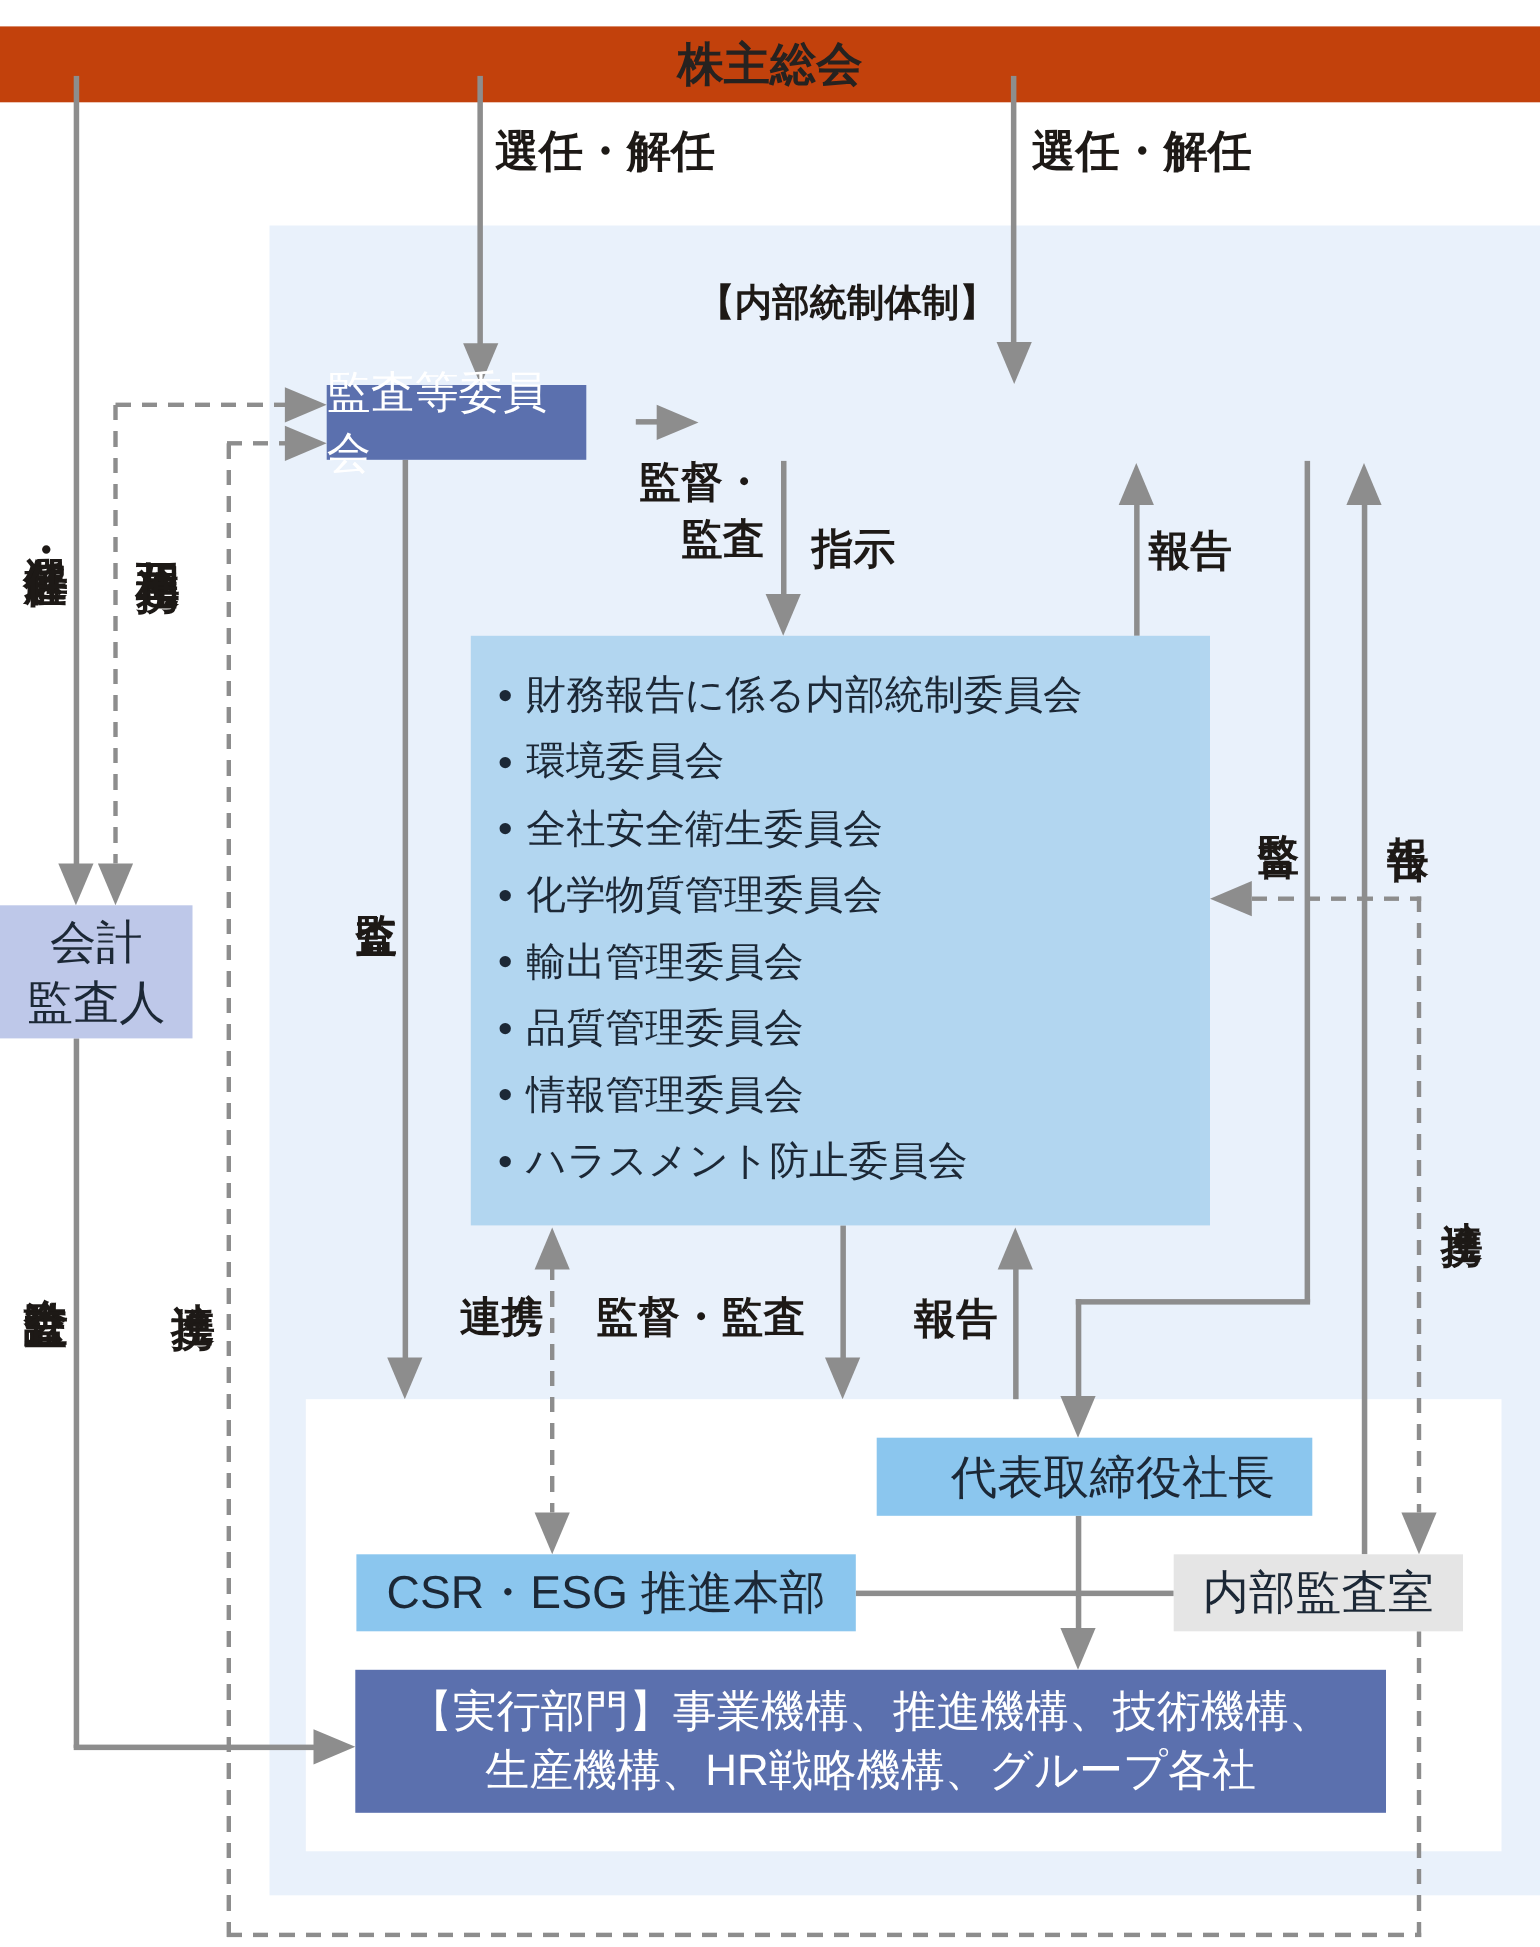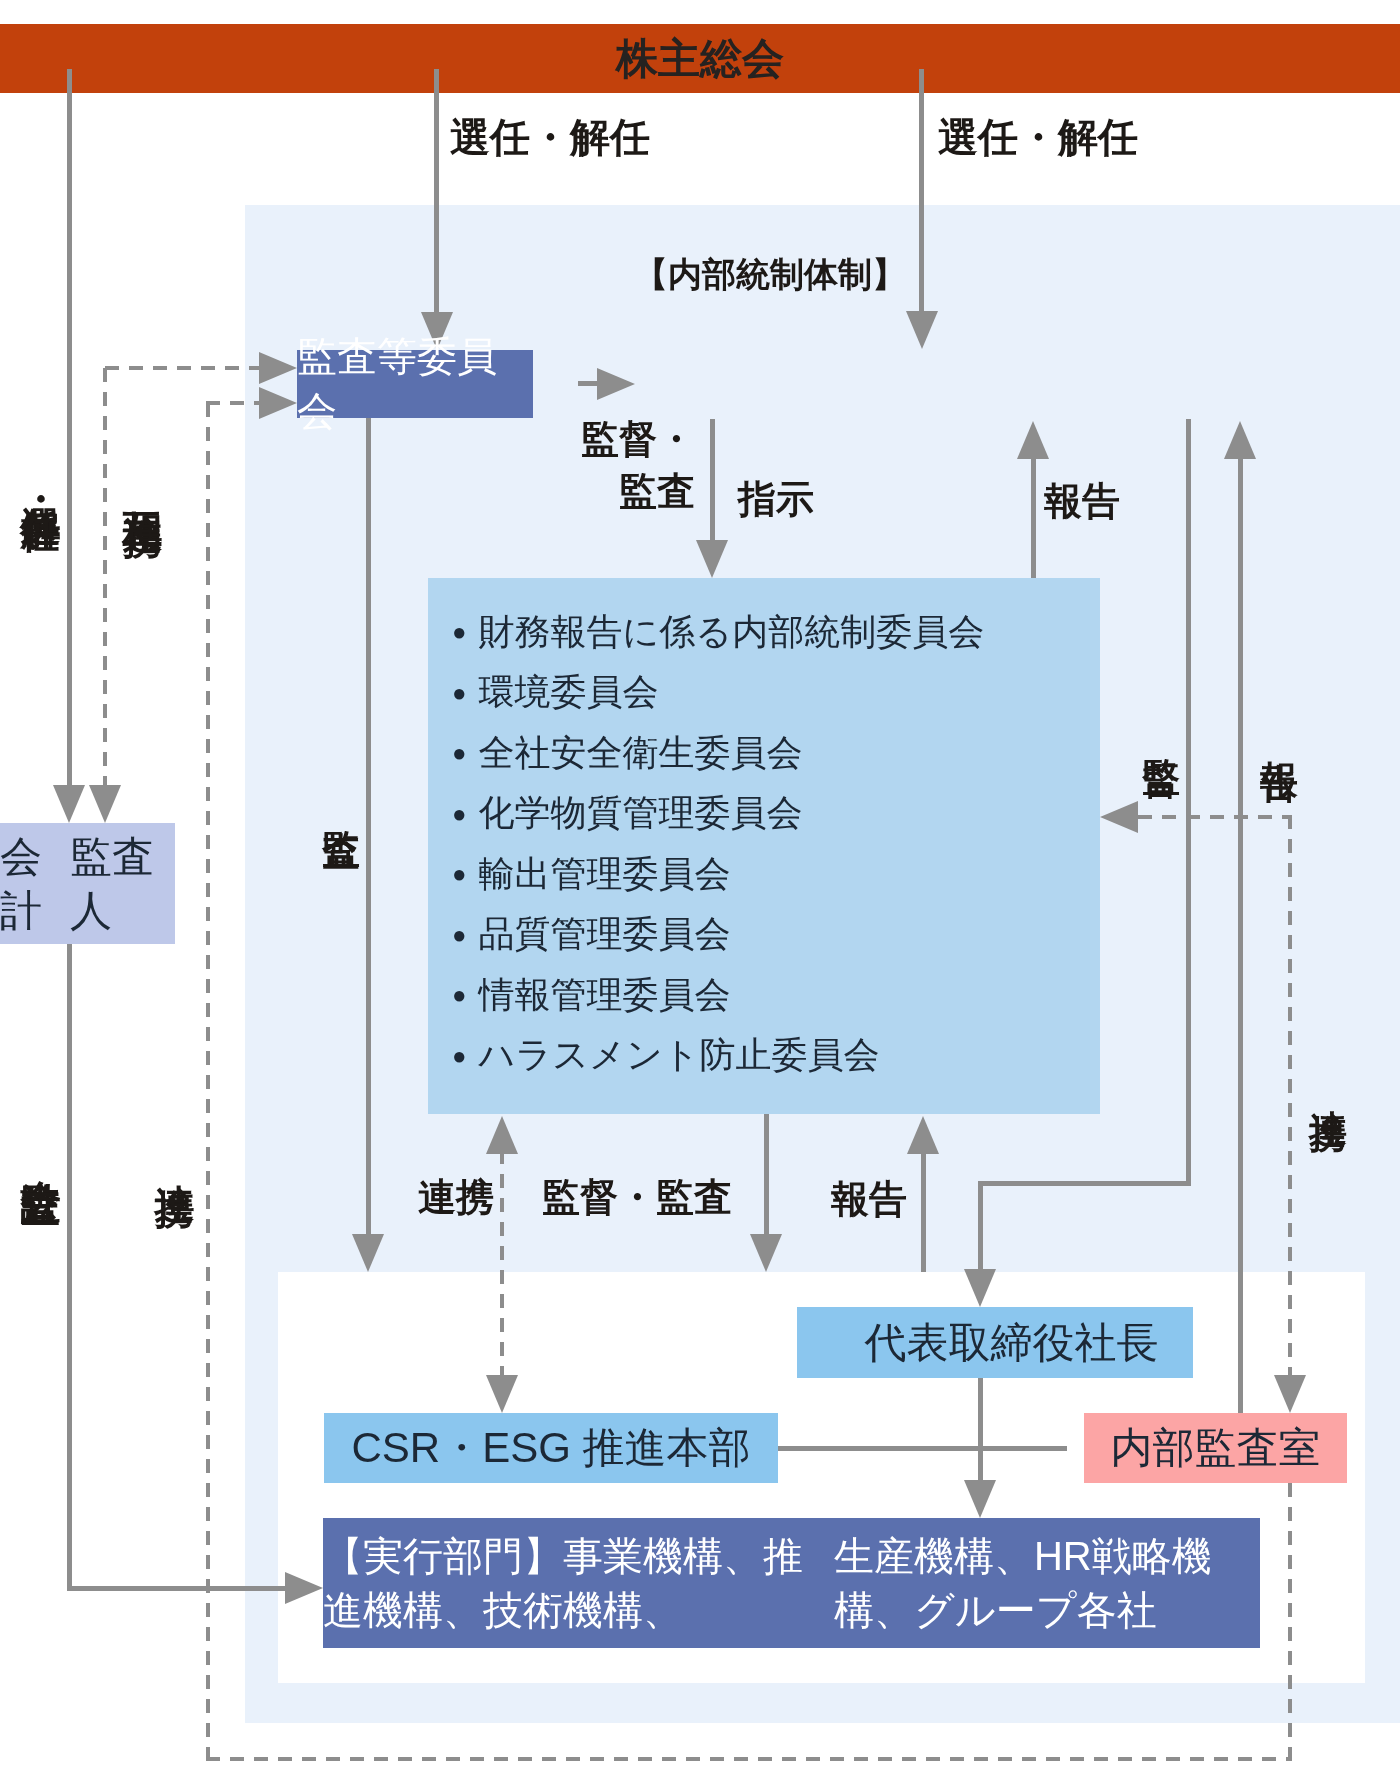--- a/index.html
+++ b/index.html
@@ -19,41 +19,41 @@
     display:flex;align-items:center;justify-content:center;
     font-size:42px;font-weight:700;color:#262220;z-index:1;margin-top:24px;}
   .panel{left:245px;top:205px;width:1155px;height:1518px;background:#e9f1fb;z-index:0;}
   .whitebox{left:278px;top:1272px;width:1087px;height:411px;background:#ffffff;z-index:1;}
   
   .node{display:flex;align-items:center;justify-content:center;z-index:3;}
   .dark{background:#5b70ae;color:#ffffff;font-weight:500;}
   .committees{background:#b2d6f0;color:var(--boxink);z-index:3;}
   .peri{background:#bec8e9;color:var(--boxink);font-weight:500;}
   .sky{background:#8bc6ee;color:var(--boxink);font-weight:500;}
-  .green{background:#fca5a5;color:var(--boxink);font-weight:500;margin-left:17px;}
+  .green{background:#e5e5e5;color:var(--boxink);font-weight:500;}
   
   .vl{width:5px;background:var(--line);z-index:2;}
   .hl{height:5px;background:var(--line);z-index:2;}
   .dvl{width:4px;background:repeating-linear-gradient(to bottom,var(--line) 0 14px,transparent 14px 24px);z-index:2;}
   .dhl{height:4px;background:repeating-linear-gradient(to right,var(--line) 0 14px,transparent 14px 24px);z-index:2;}
   
   .ah{width:0;height:0;z-index:2;}
   .ah-down{border-left:16px solid transparent;border-right:16px solid transparent;border-top:38px solid var(--line);}
   .ah-up{border-left:16px solid transparent;border-right:16px solid transparent;border-bottom:38px solid var(--line);}
   .ah-right{border-top:16px solid transparent;border-bottom:16px solid transparent;border-left:38px solid var(--line);}
   .ah-left{border-top:16px solid transparent;border-bottom:16px solid transparent;border-right:38px solid var(--line);}
   
   .lbl{color:var(--ink);font-weight:700;font-size:38px;white-space:nowrap;z-index:4;}
   .vlbl{writing-mode:vertical-rl;text-orientation:upright;letter-spacing:2px;}
   .title{font-size:34px;}
   
   .committees ul{list-style:none;margin:0;padding:24px 20px 0 24px;}
   .committees li{height:60.5px;display:flex;align-items:center;font-size:36px;font-weight:500;white-space:nowrap;}
   .committees li::before{content:"●";font-size:24px;margin-right:12px;flex:0 0 auto;}
-  .two-line{flex-direction:row;line-height:54px;}
+  .two-line{flex-direction:column;line-height:54px;}
 </style>
 </head>
 <body>
 
 <div class="stage">
 
   <div class="abs panel"></div>
   <div class="abs whitebox"></div>
   <div class="abs topbar">
     <span>株主総会</span>

